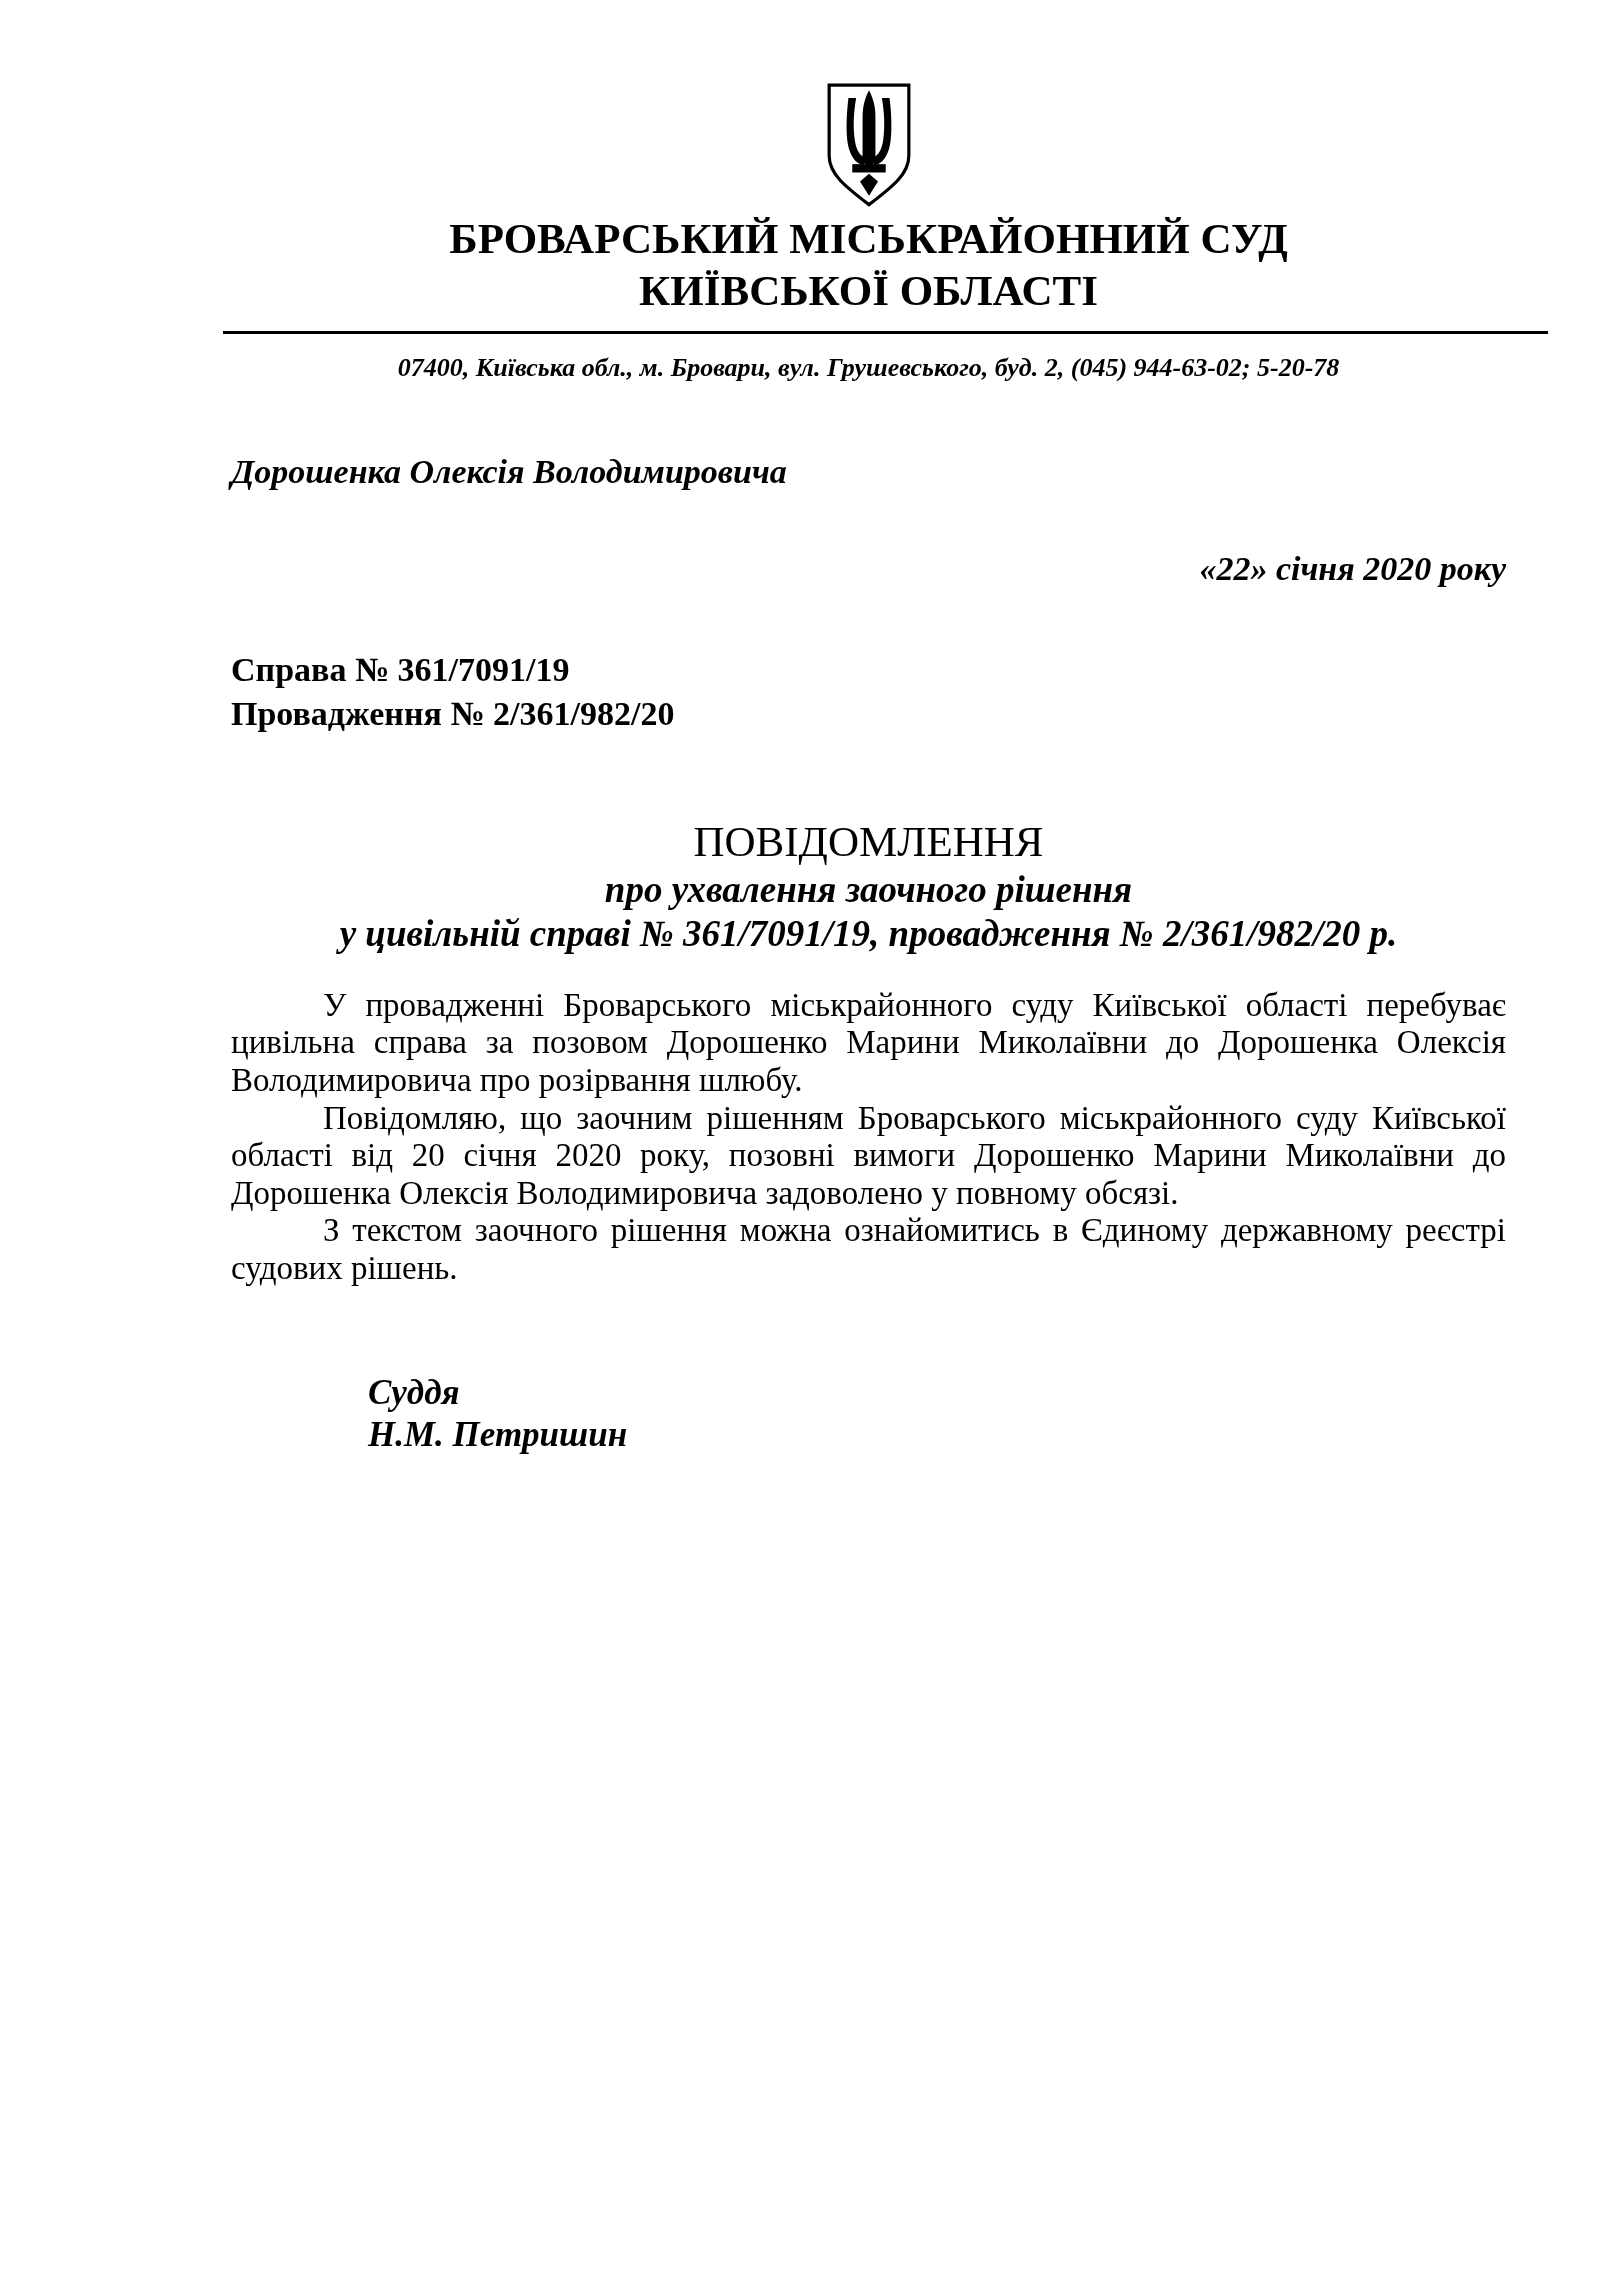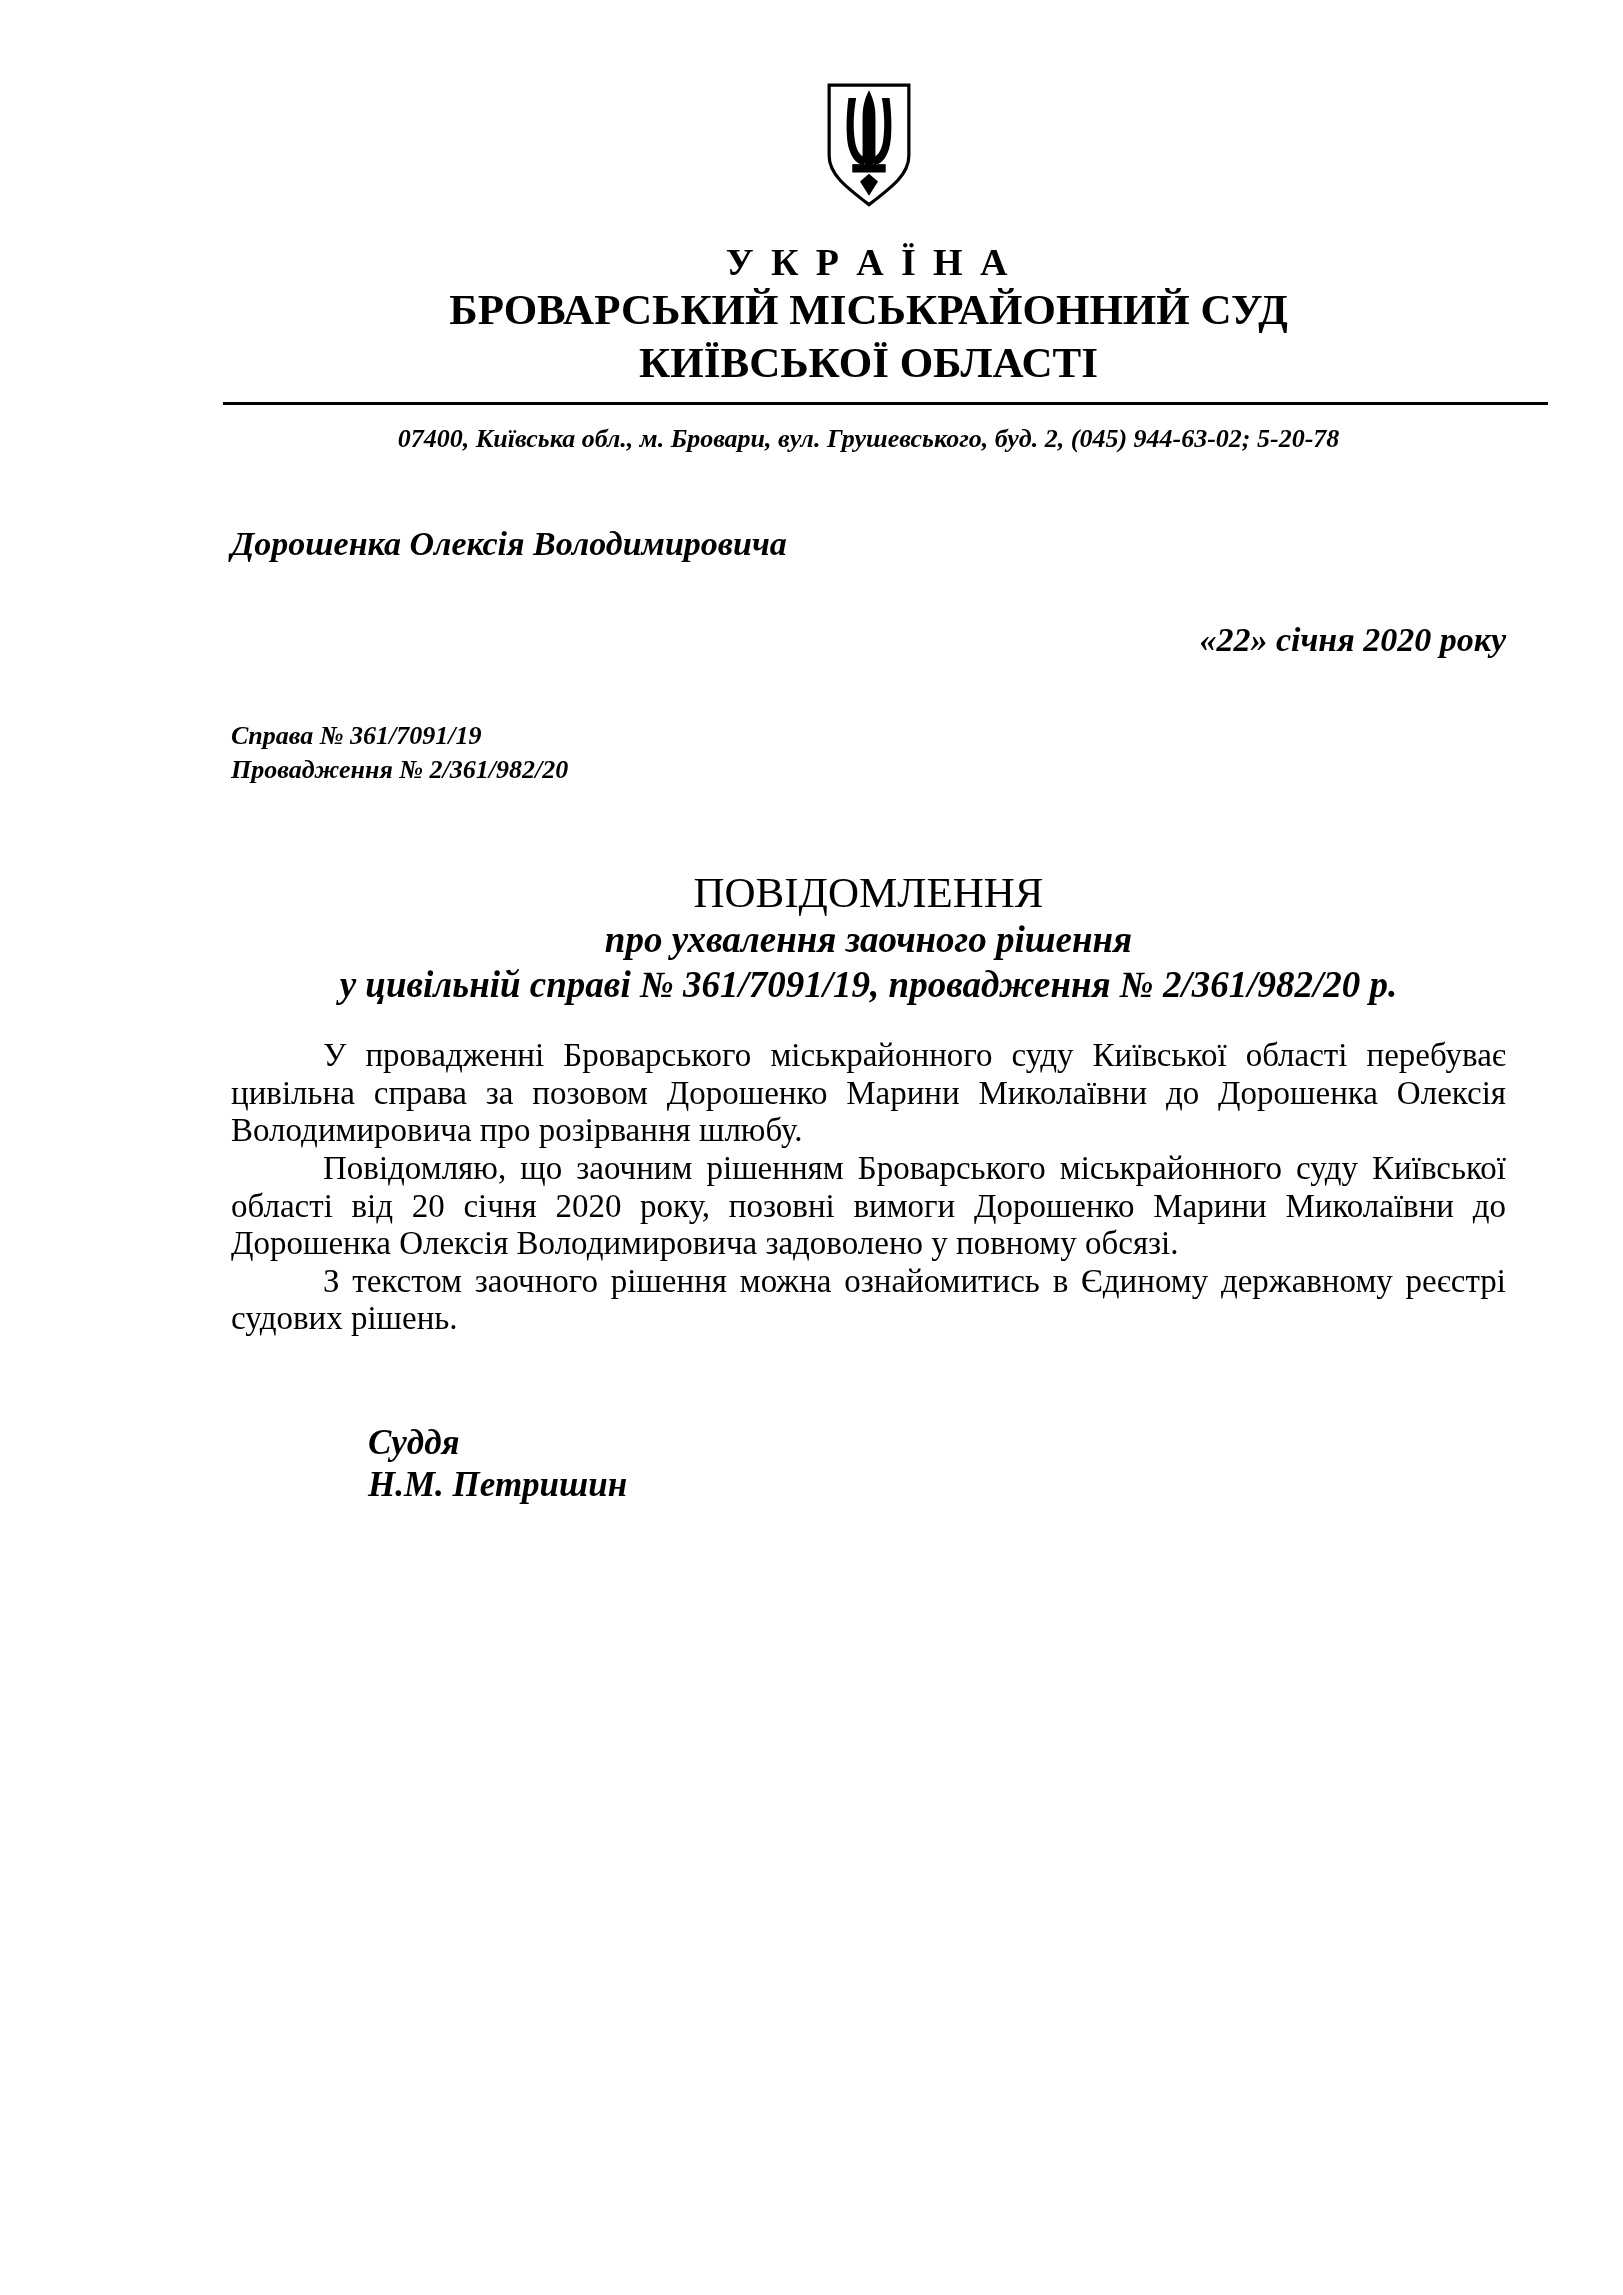--- a/index.html
+++ b/index.html
@@ -93,22 +93,21 @@
     margin-top: 56px;
     font-weight: bold;
     font-style: italic;
     font-size: 34px;
     line-height: 1.2;
     text-align: right;
   }
   .case-block {
     margin-top: 58px;
     font-weight: bold;
-    font-style: italic;
-    font-size: 26px;
+    font-size: 34px;
     line-height: 1.3;
   }
 
   
   .title-block {
     margin-top: 80px;
     text-align: center;
   }
   .title-main {
     font-weight: normal;
@@ -159,21 +158,20 @@
         <path d="M8 6 H132 V116 C132 144 108 163 70 192 C32 163 8 144 8 116 Z" fill="#ffffff" stroke="#000000" stroke-width="5"></path>
         <g fill="#000000">
           <path d="M38 26 C34 58 34 90 39 106 C44 122 53 130 63 131 L63 118 C56 116 50 107 48 92 C45 72 46 48 50 26 Z"></path>
           <path d="M102 26 C106 58 106 90 101 106 C96 122 87 130 77 131 L77 118 C84 116 90 107 92 92 C95 72 94 48 90 26 Z"></path>
           <path d="M70 14 C63 28 60 40 60 56 L60 124 L70 136 L80 124 L80 56 C80 40 77 28 70 14 Z"></path>
           <rect x="44" y="129" width="52" height="13"></rect>
           <path d="M70 144 L84 156 L70 178 L56 156 Z"></path>
         </g>
       </svg>
     </div>
-    <div class="country-line">У К Р А Ї Н А</div>
     <div class="court-line">БРОВАРСЬКИЙ МІСЬКРАЙОННИЙ СУД</div>
     <div class="court-line">КИЇВСЬКОЇ ОБЛАСТІ</div>
     <hr class="header-rule">
     <div class="address-line">07400, Київська обл., м. Бровари, вул. Грушевського, буд. 2, (045) 944-63-02; 5-20-78</div>
   </div>
 
   <div class="content">
     <div class="recipient-row">
       <div class="recipient-name">Дорошенка Олексія Володимировича</div>
     </div>

